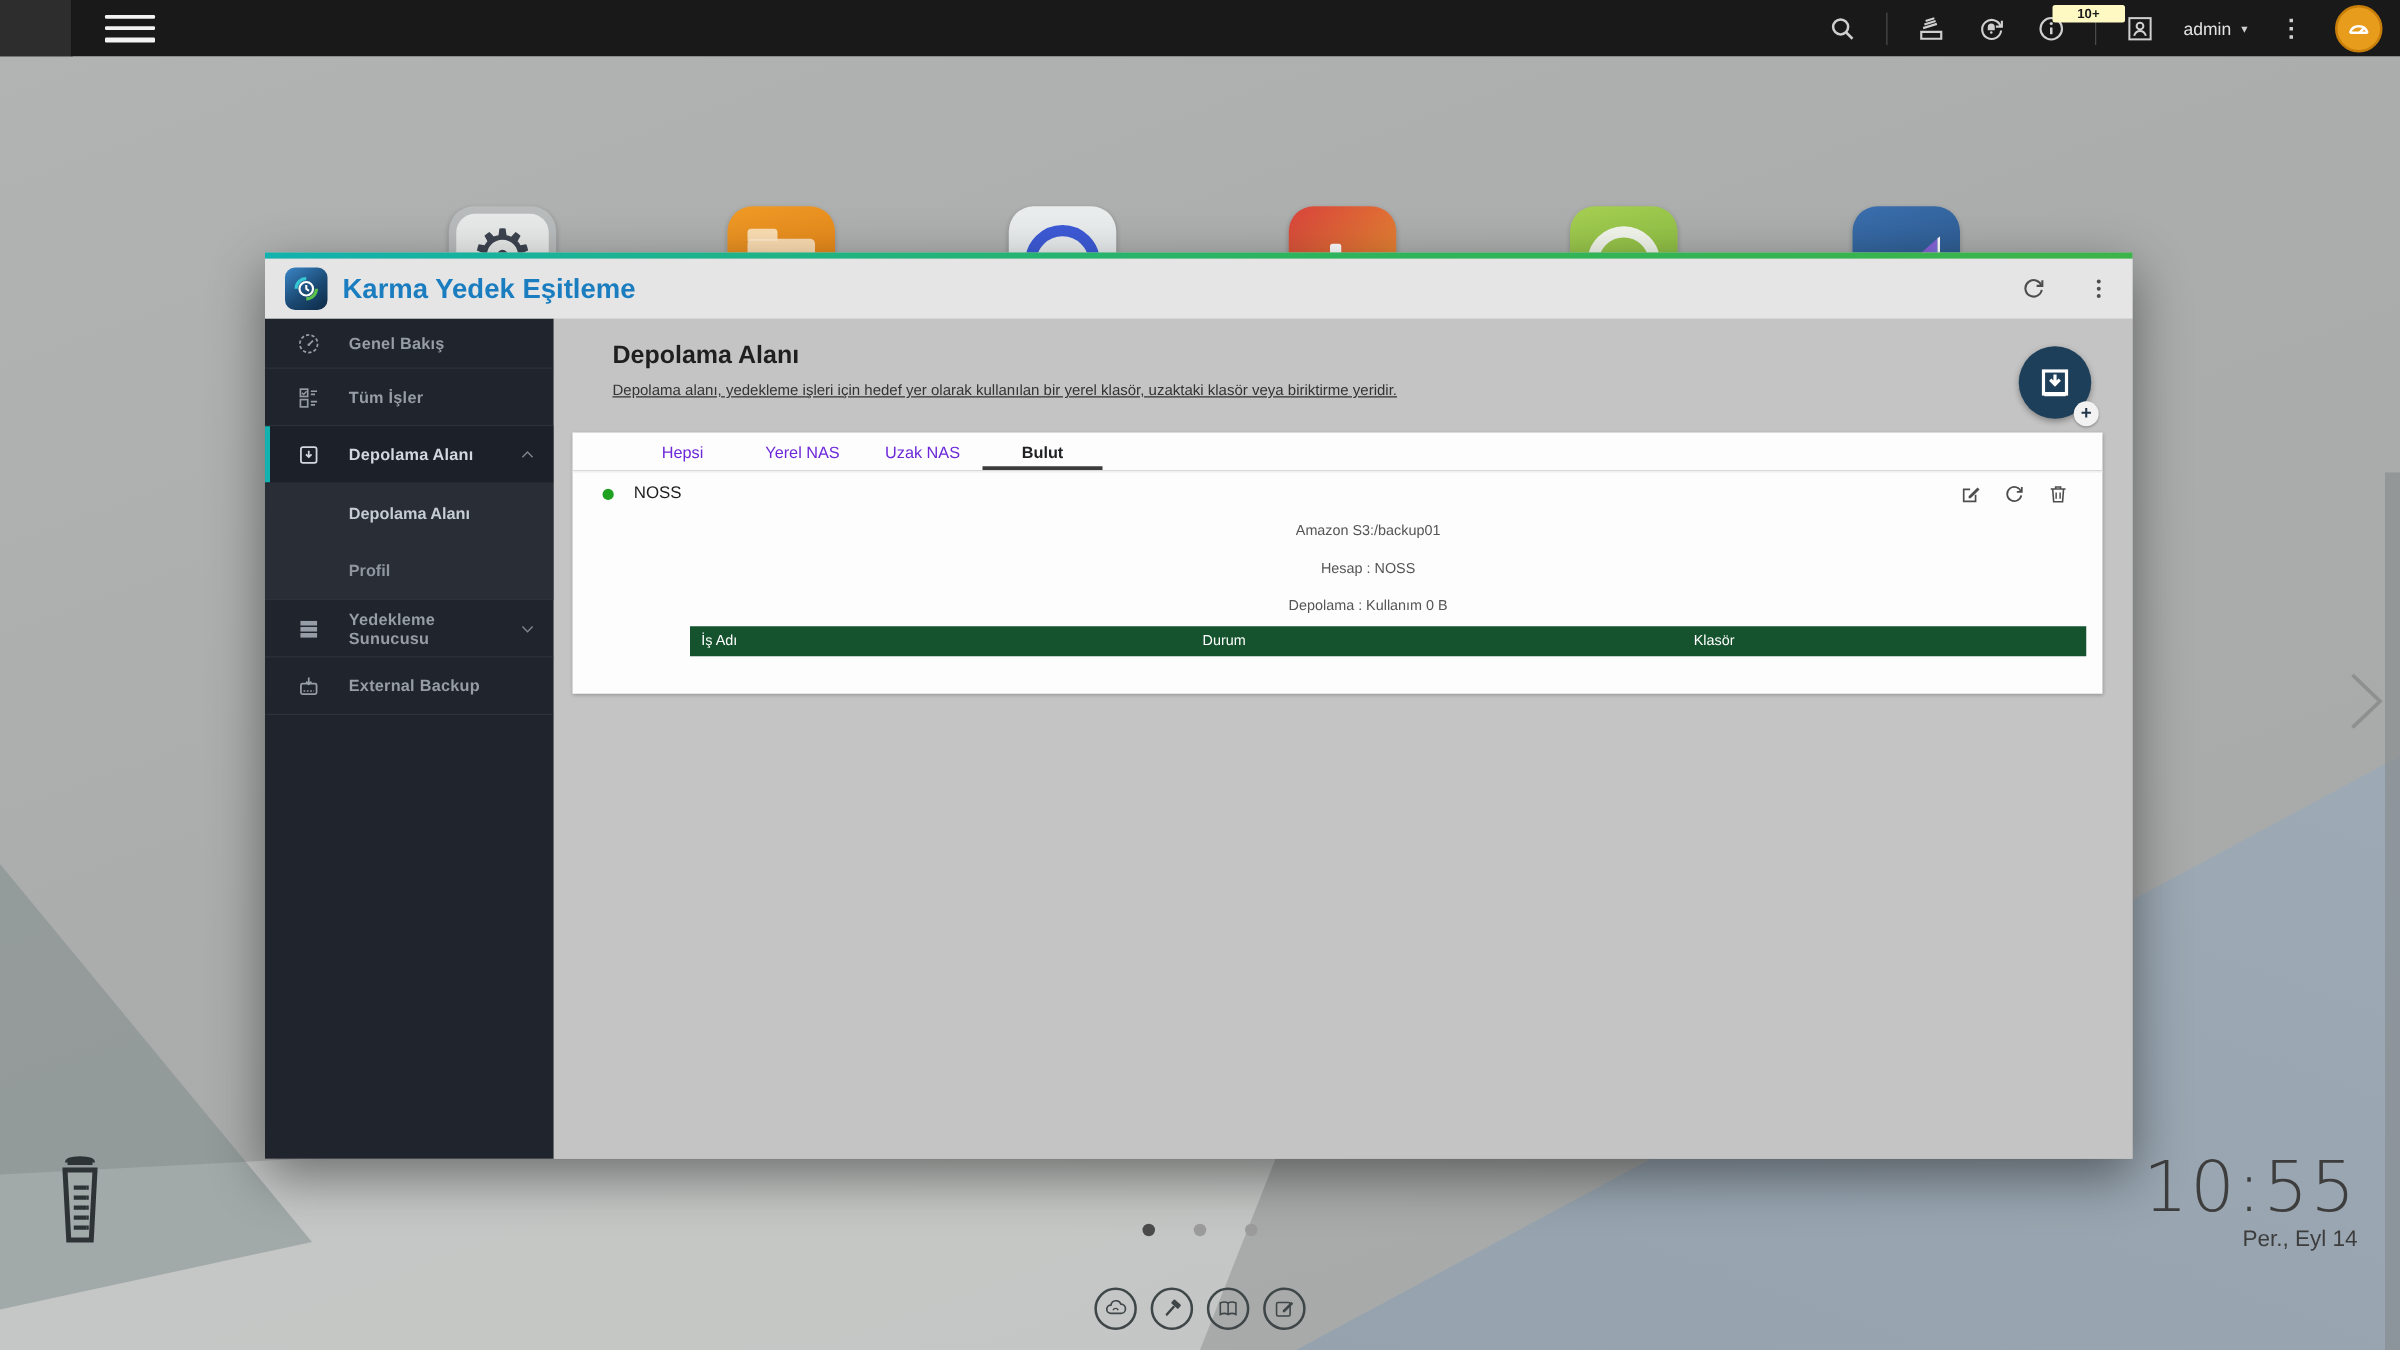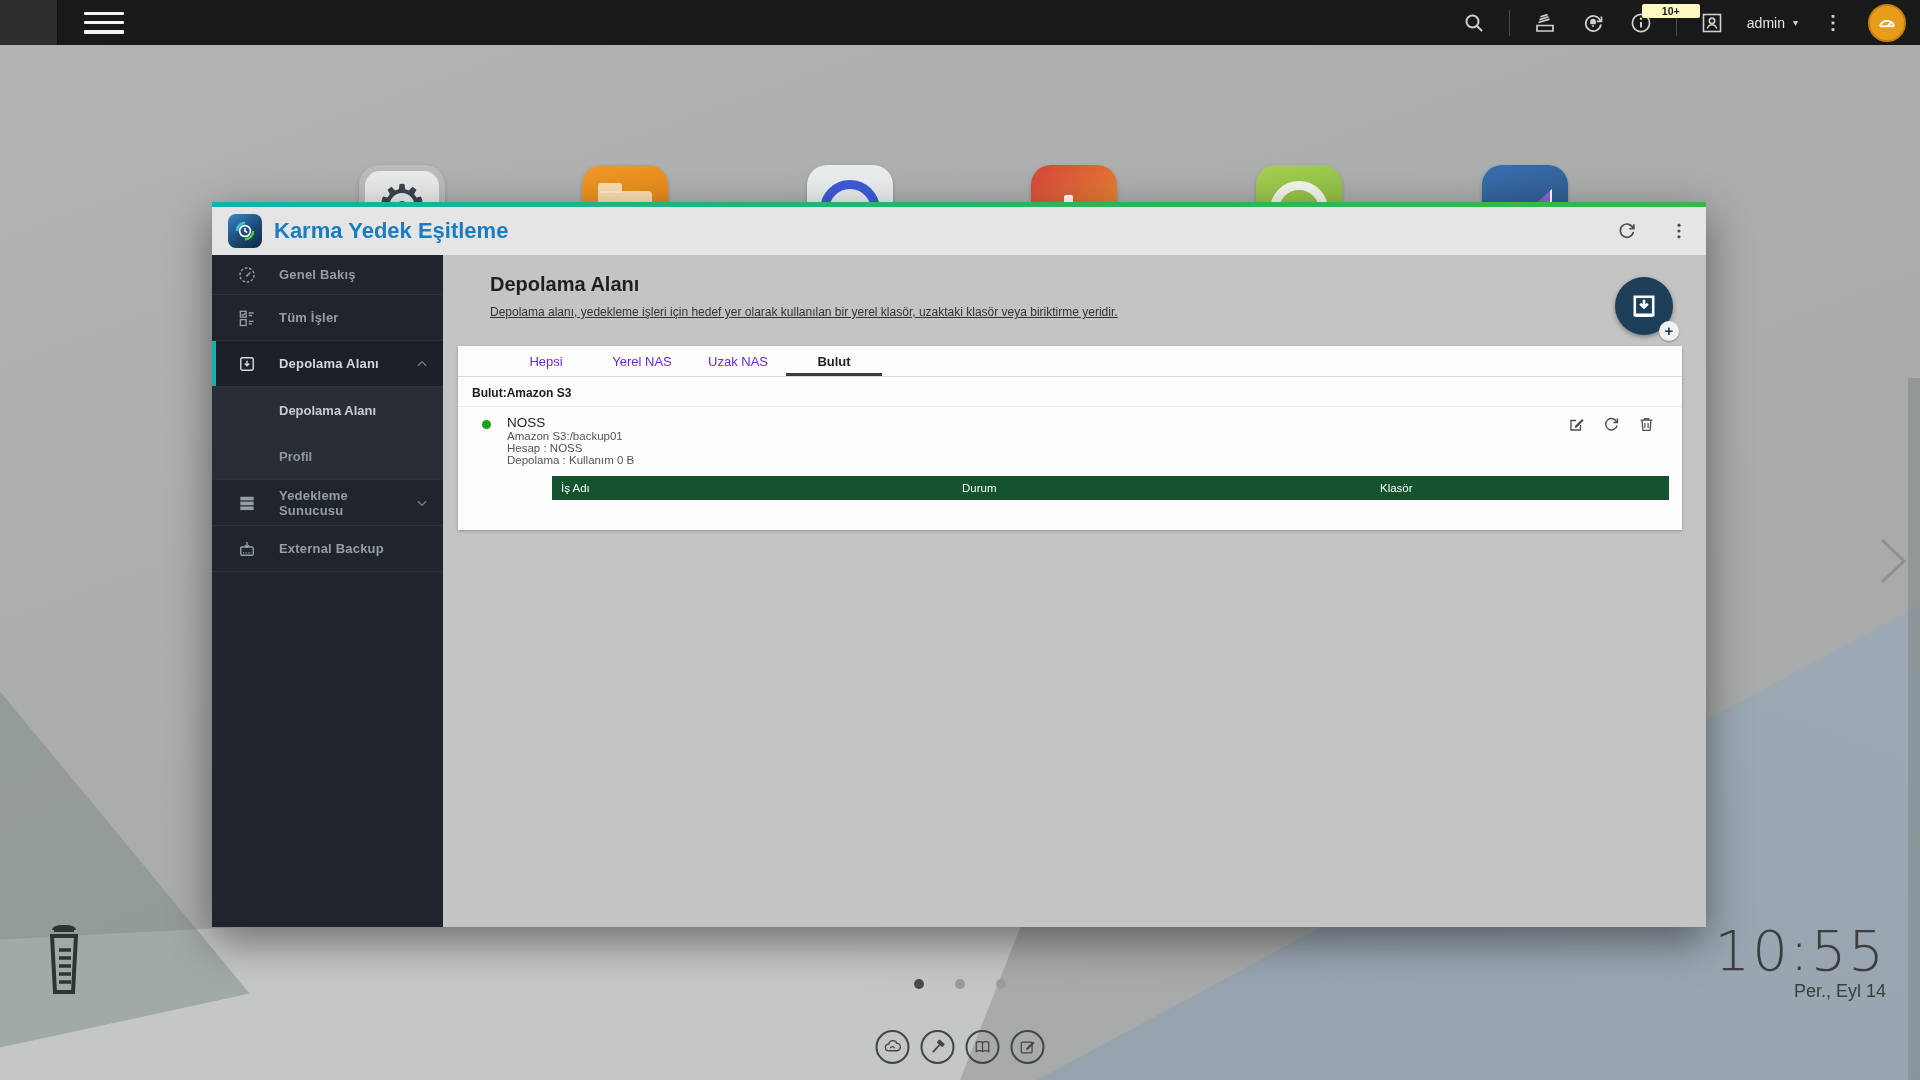--- a/index.html
+++ b/index.html
@@ -107,30 +107,30 @@
   .tabrow{height:30px;display:flex;align-items:flex-end;padding-left:40px;
     border-bottom:1px solid #d9d9d9;}
   .tab{min-width:96px;text-align:center;font-size:13px;color:#6d28d9;padding:6px 8px 7px;
     cursor:pointer;box-sizing:border-box;}
   .tab.active{color:#1f2123;font-weight:bold;border-bottom:3px solid #3c3c3c;padding-bottom:4px;}
   .group-label{margin:9px 0 6px 14px;font-size:12px;font-weight:bold;color:#1d1d1d;}
   .entry{position:relative;padding:8px 0 4px 49px;border-top:1px solid #eee;}
   .status-dot{position:absolute;left:24px;top:13px;width:9px;height:9px;border-radius:50%;
     background:#1ea11e;}
   .entry-name{font-size:13.5px;font-weight:normal;color:#1e1e1e;}
-  .entry-line{font-size:11.5px;color:#555;margin-top:0;}
+  .entry-line{font-size:11.5px;color:#555;margin-top:18px;text-align:center;}
   .entry-line:first-of-type{margin-top:9px;}
   .entry-actions{position:absolute;right:26px;top:8px;display:flex;gap:16px;color:#4d4d4d;}
   .entry-actions .ea{width:19px;height:19px;cursor:pointer;}
   .jobs-header{margin:10px 13px 0 45px;height:24px;background:#14532d;position:relative;
     display:flex;align-items:center;}
   .jh-cell{position:absolute;font-size:11.5px;color:#fff;top:5.5px;}
   .jh-0{left:9px;}
   .jh-1{left:376px;margin-left:34px;}
-  .jh-2{left:787px;padding-left:41px;}
+  .jh-2{left:762px;padding-left:41px;}
   
   .dots{position:absolute;left:50%;top:979px;transform:translateX(-50%);display:flex;gap:31px;
     z-index:5;}
   .dot{width:10px;height:10px;border-radius:50%;cursor:pointer;}
   .dot.active{background:#4b4b4b;}
   .dot.inactive{background:#9c9c9c;}
   .dock{position:absolute;left:50%;top:1030px;transform:translateX(-50%);display:flex;gap:11px;
     z-index:5;}
   .dock-ic{width:34px;height:34px;border-radius:50%;border:2px solid #3f4648;box-sizing:border-box;
     color:#3f4648;display:flex;align-items:center;justify-content:center;cursor:pointer;}
@@ -340,21 +340,20 @@
         <div class="create-plus">+</div>
 
         <div class="card">
           <div class="tabrow">
             <div class="tab">Hepsi</div>
             <div class="tab">Yerel NAS</div>
             <div class="tab">Uzak NAS</div>
             <div class="tab active">Bulut</div>
           </div>
 
-          <div class="group-label">Bulut:Amazon S3</div>
 
           <div class="entry">
             <span class="status-dot"></span>
             <div class="entry-name">NOSS</div>
             <div class="entry-line">Amazon S3:/backup01</div>
             <div class="entry-line">Hesap : NOSS</div>
             <div class="entry-line">Depolama : Kullanım  0 B</div>
             <div class="entry-actions">
               <span class="ea">
                 <svg viewBox="0 0 24 24" width="19" height="19">

